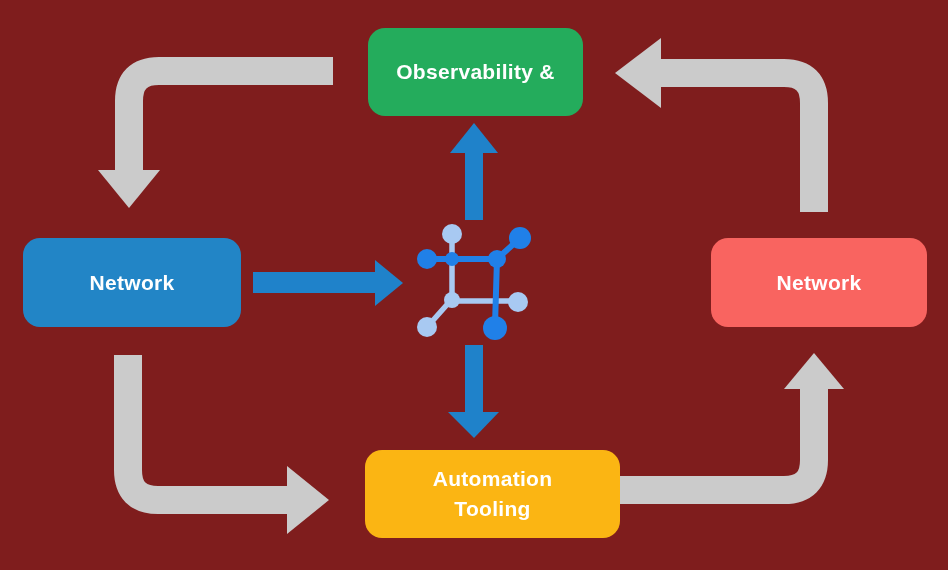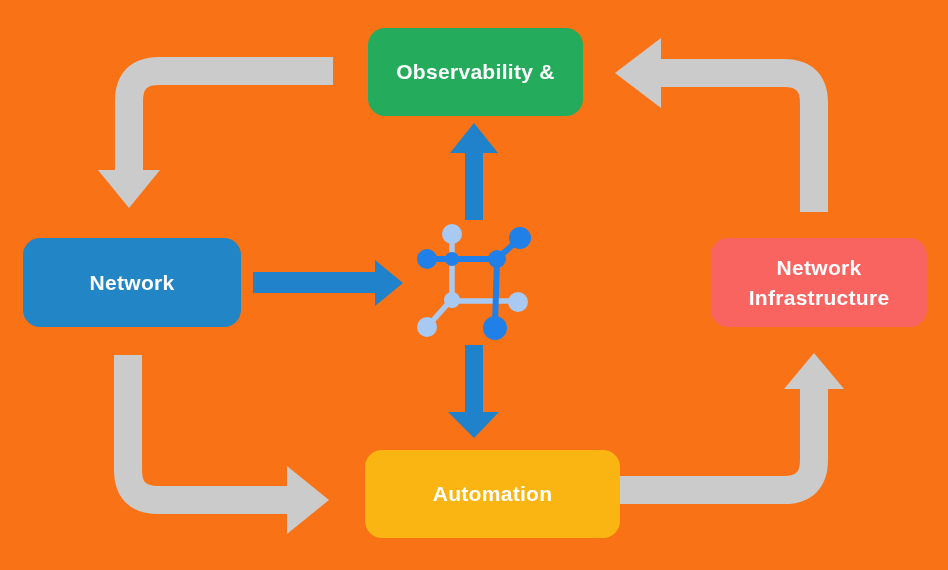--- a/index.html
+++ b/index.html
@@ -4,21 +4,21 @@
 <style>
   html, body {
     margin: 0;
     padding: 0;
     background: #ffffff;
   }
   .stage {
     position: relative;
     width: 948px;
     height: 570px;
-    background: #f97316;
+    background: #7f1d1d;
     overflow: hidden;
     font-family: "Liberation Sans", "DejaVu Sans", sans-serif;
   }
   .layer {
     position: absolute;
     left: 0;
     top: 0;
     width: 948px;
     height: 570px;
   }
@@ -111,20 +111,20 @@
   <div class="node node-observability">
     <div>Observability &amp;</div>
   </div>
 
   <div class="node node-operations">
     <div>Network</div>
   </div>
 
   <div class="node node-infrastructure">
     <div>Network</div>
-    <div>Infrastructure</div>
   </div>
 
   <div class="node node-automation">
     <div>Automation</div>
+    <div>Tooling</div>
   </div>
 
 </div>
 
 </body></html>

